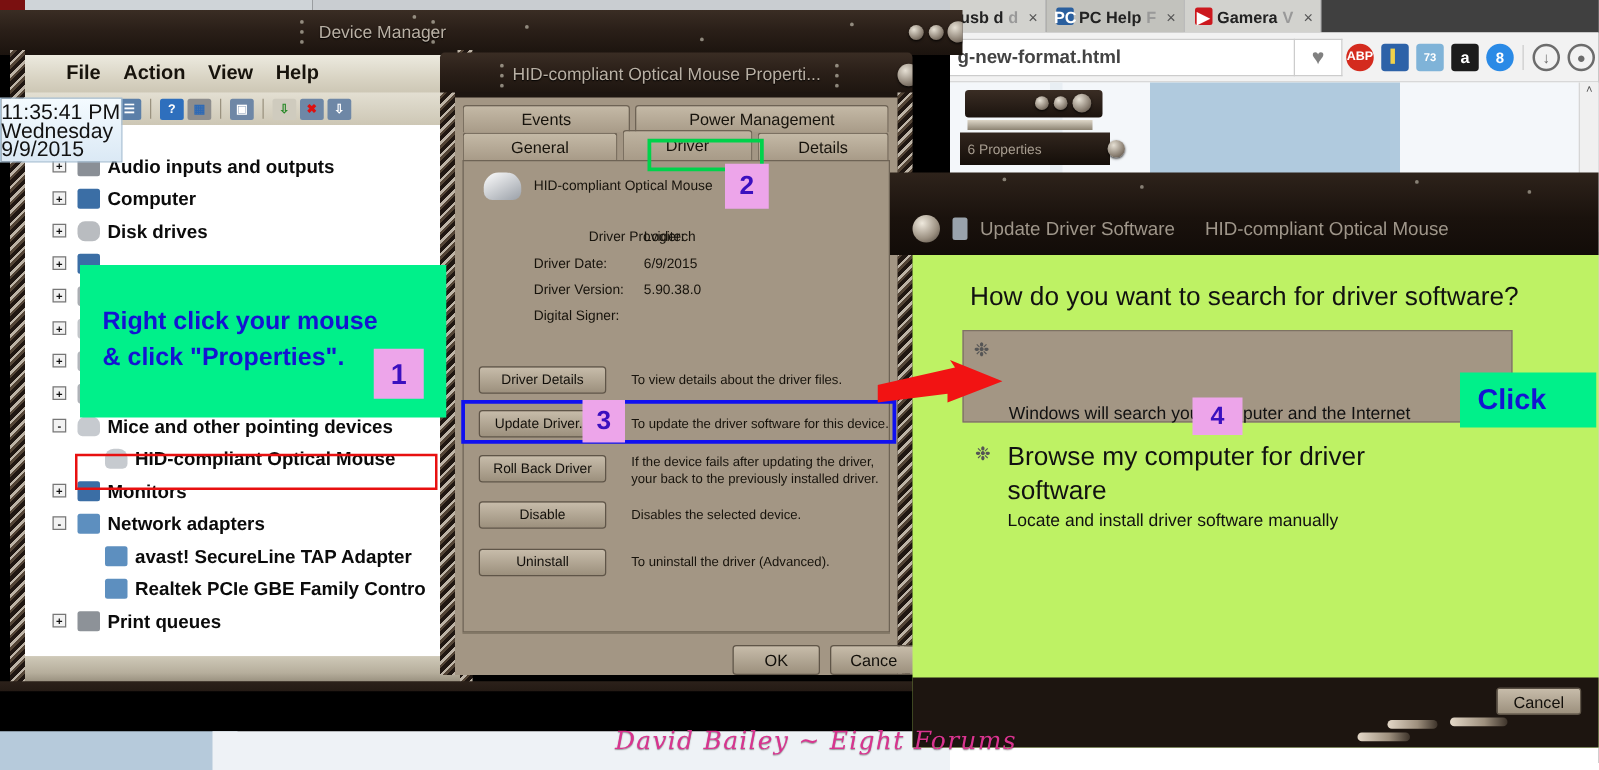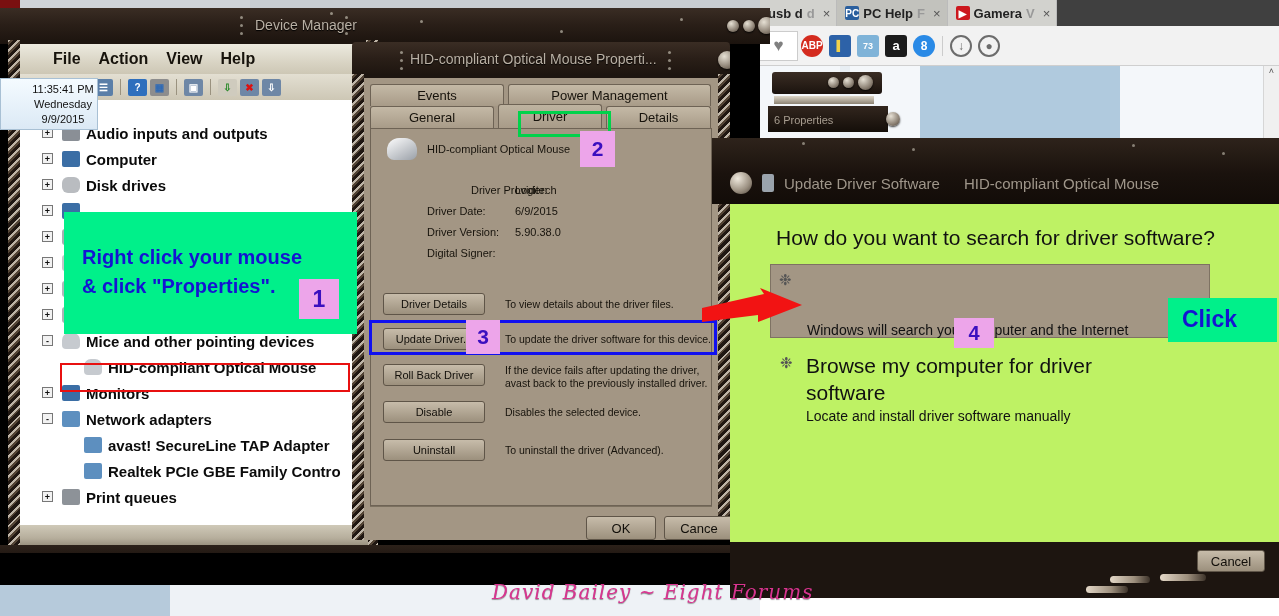--- a/index.html
+++ b/index.html
@@ -18,21 +18,21 @@
   .btab {
     height:26px; display:flex; align-items:center; gap:4px;
     padding:0 6px 0 8px; font-size:13px; font-weight:bold; color:#222;
     background:#d2d2ce; border-right:1px solid #bbb;
     white-space:nowrap; overflow:hidden;
   }
   .btab.active { background:#c2c2bd; }
   .btab .fav {
     width:14px; height:14px; border-radius:2px; flex:none;
     display:inline-flex; align-items:center; justify-content:center;
-    font-size:10px; color:#fff; font-weight:bold;
+    font-size:13px; color:#fff; font-weight:bold;
   }
   .btab .tclose { color:#555; font-size:13px; font-weight:normal; margin-left:4px; }
   .btab .ttxt { overflow:hidden; text-overflow:clip; }
   .btab .tfade { color:#999; }
 
   #browser-urlbar {
     position:absolute; left:0; top:26px; width:519px; height:40px;
     background:#f2f2f2; border-bottom:1px solid #cfcfcf;
     display:flex; align-items:center;
   }
@@ -233,22 +233,22 @@
                   background:#eef2f6; }
 
   #watermark { position:absolute; left:492px; top:580px; width:300px;
     font-family:"DejaVu Serif", serif; font-style:italic; font-size:20px;
     color:#d8348f; text-shadow:0 1px 1px rgba(0,0,0,.4); white-space:nowrap;
     letter-spacing:1px; }
 
   
   #clock { position:absolute; left:0px; top:78px; width:98px; height:52px;
     background:linear-gradient(180deg,#f4fbff 0%,#dbe9f5 100%);
-    border:1px solid #a8c0d4; font-size:11px; color:#111;
-    text-align:center; padding-top:3px; line-height:15px; z-index:60;padding-left:28px; }
+    border:1px solid #a8c0d4; font-size:17px; color:#111;
+    text-align:left; padding-top:3px; line-height:15px; z-index:60; }
 
   
   #topsliver { position:absolute; left:0; top:0; width:250px; height:14px;
                background:#cfd4d8; }
   #topsliver2 { position:absolute; left:0; top:0; width:20px; height:26px;
                background:#7a1010; }
   #topgray { position:absolute; left:250px; top:0; width:510px; height:10px;
              background:#c9cdd1; }
 </style>
 </head>
@@ -270,20 +270,21 @@
     </div>
     <div class="btab">
       <span class="fav" style="background:#cc181e">▶</span>
       <span class="ttxt">Gamera</span>
       <span class="tfade">V</span>
       <span class="tclose">×</span>
     </div>
   </div>
 
   <div id="browser-urlbar">
+    <div id="urlfield">g-new-format.html</div>
     <div id="heart">♥</div>
     <div class="bicon" style="background:#d42b1e;border-radius:50%;">ABP</div>
     <div class="bicon" style="background:#2d62a8;color:#f2d24b;">▌</div>
     <div class="bicon" style="background:#7fb3d8;color:#fff;font-size:9px;">73</div>
     <div class="bicon" style="background:#1b1b1b;font-size:13px;">a</div>
     <div class="bicon" style="background:#2a8ae6;border-radius:50%;font-size:12px;">8</div>
     <div id="browser-sep"></div>
     <div class="gicon">↓</div>
     <div class="gicon">●</div>
   </div>
@@ -527,21 +528,21 @@
 
         <div class="plabel" style="left:56px;top:118px;">Digital Signer:</div>
 
         <div class="pbtn" style="left:12px;top:164px;width:102px;">Driver Details</div>
         <div class="pdesc" style="left:134px;top:169px;width:200px;">To view details about the driver files.</div>
 
         <div class="pbtn" style="left:12px;top:199px;width:102px;">Update Driver...</div>
         <div class="pdesc" style="left:134px;top:204px;width:210px;">To update the driver software for this device.</div>
 
         <div class="pbtn" style="left:12px;top:235px;width:102px;">Roll Back Driver</div>
-        <div class="pdesc" style="left:134px;top:235px;width:205px;">If the device fails after updating the driver, avast back to the previously installed driver.</div>
+        <div class="pdesc" style="left:134px;top:235px;width:205px;">If the device fails after updating the driver, your back to the previously installed driver.</div>
 
         <div class="pbtn" style="left:12px;top:272px;width:102px;">Disable</div>
         <div class="pdesc" style="left:134px;top:277px;width:200px;">Disables the selected device.</div>
 
         <div class="pbtn" style="left:12px;top:310px;width:102px;">Uninstall</div>
         <div class="pdesc" style="left:134px;top:315px;width:200px;">To uninstall the driver (Advanced).</div>
       </div>
 
       <div id="prop-sep"></div>
       <div class="pbtn" style="left:222px;top:438px;width:70px;height:24px;font-size:13px;">OK</div>

